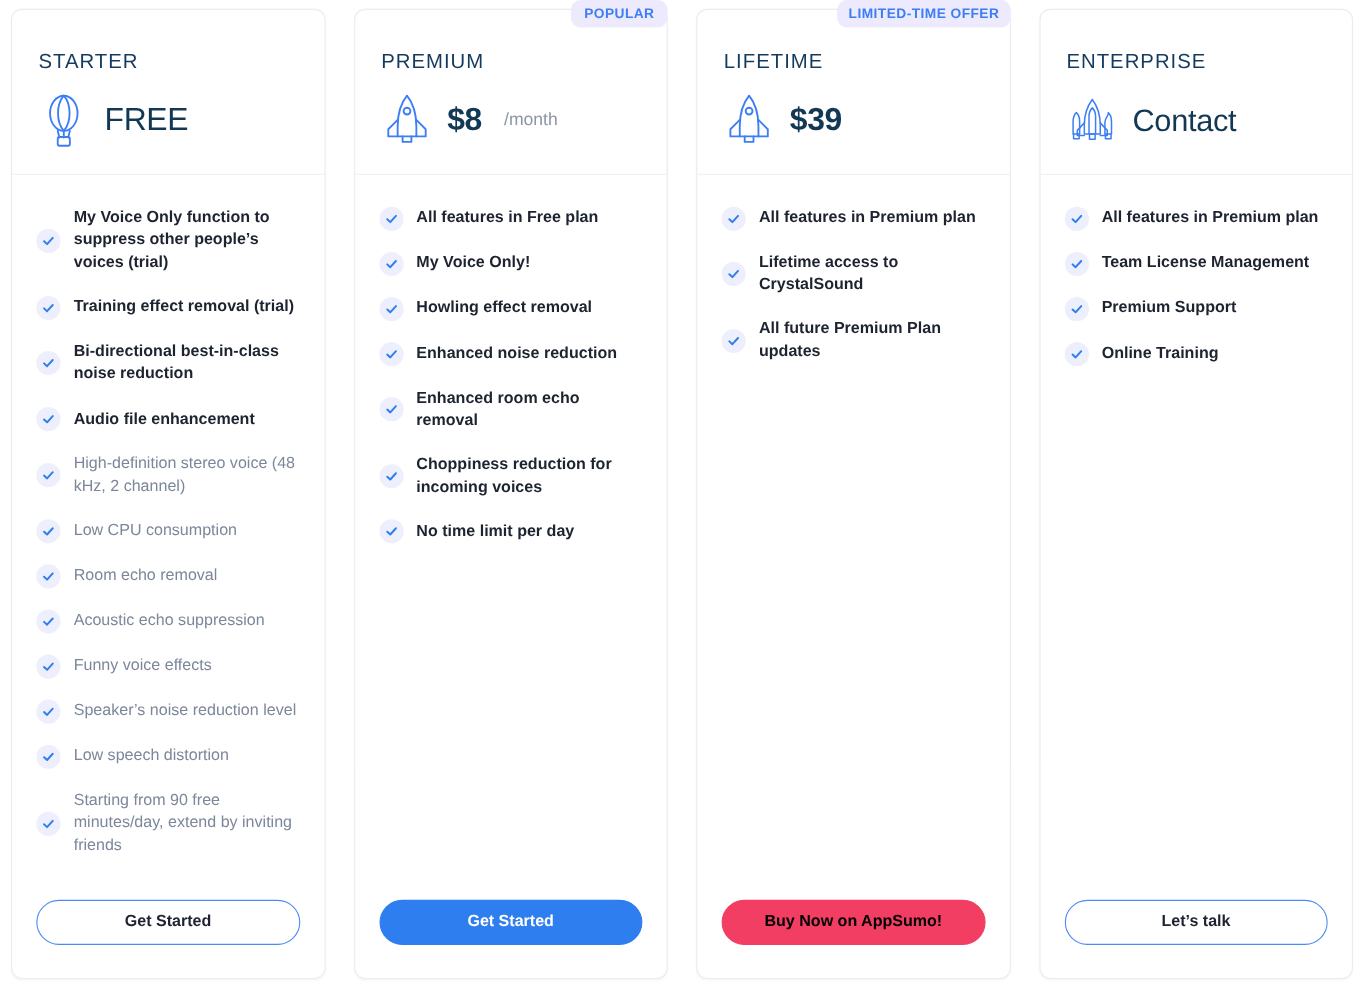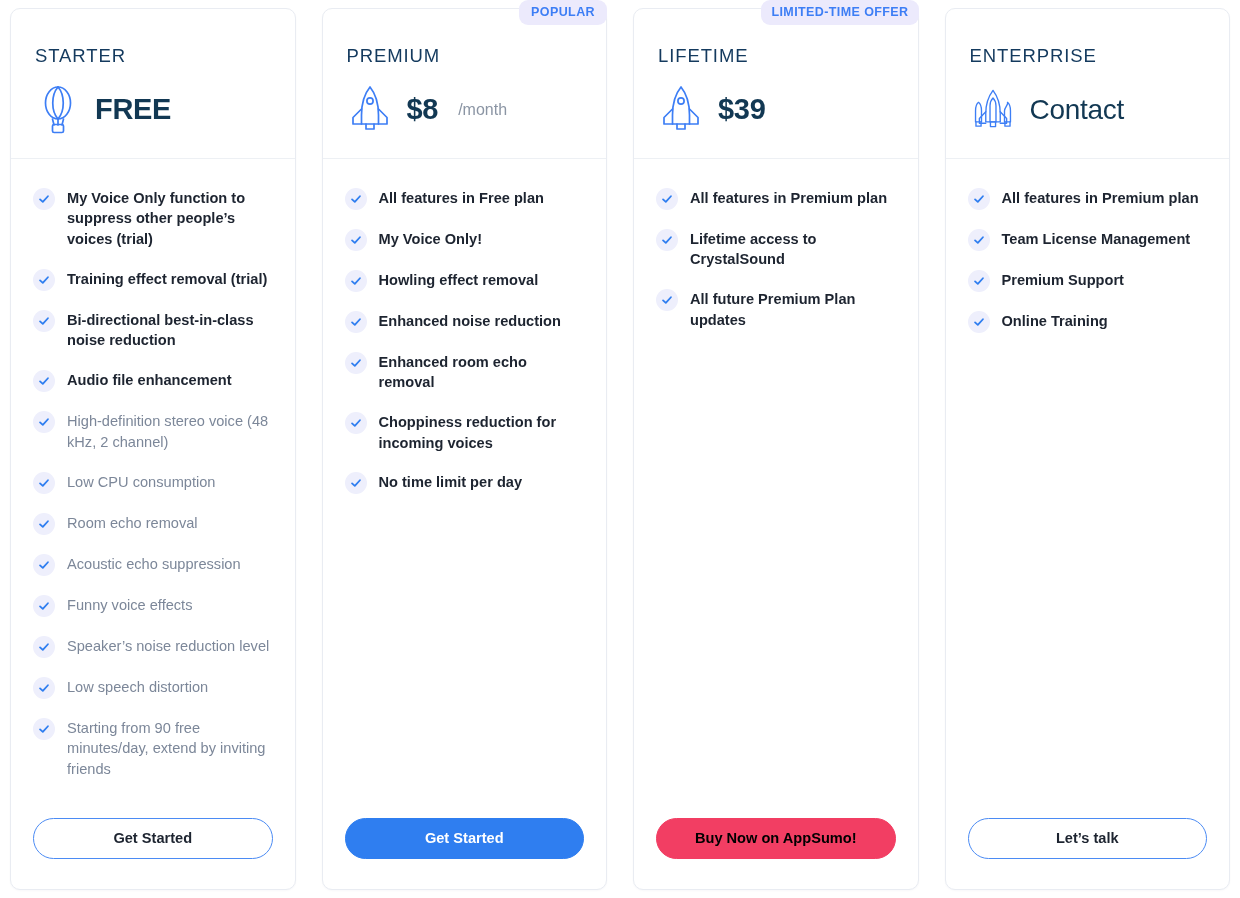--- a/index.html
+++ b/index.html
@@ -84,41 +84,41 @@
   }
   .plan-icon svg { display: block; }
 
   .price-amount {
     color: #123853;
     font-size: 29px;
     font-weight: bold;
     line-height: 1;
     letter-spacing: -0.3px;
   }
-  .price-amount.price-word { font-weight: bold; }
+  .price-amount.price-word { font-weight: normal; }
   .price-amount.price-contact { font-weight: normal; font-size: 28px; }
 
   .price-period {
     color: #8b95a4;
     font-size: 16px;
     font-weight: normal;
     margin-left: 6px;
     line-height: 1;
   }
 
   
   .features {
     list-style: none;
     padding: 28px 22px 10px 22px;
     flex: 1 1 auto;
   }
 
   .feature-item {
     display: flex;
-    align-items: flex-start;
+    align-items: center;
     gap: 12px;
     margin-bottom: 18px;
   }
 
   .check-icon {
     flex: 0 0 auto;
     width: 22px;
     height: 22px;
     border-radius: 50%;
     background: #eeeffc;

